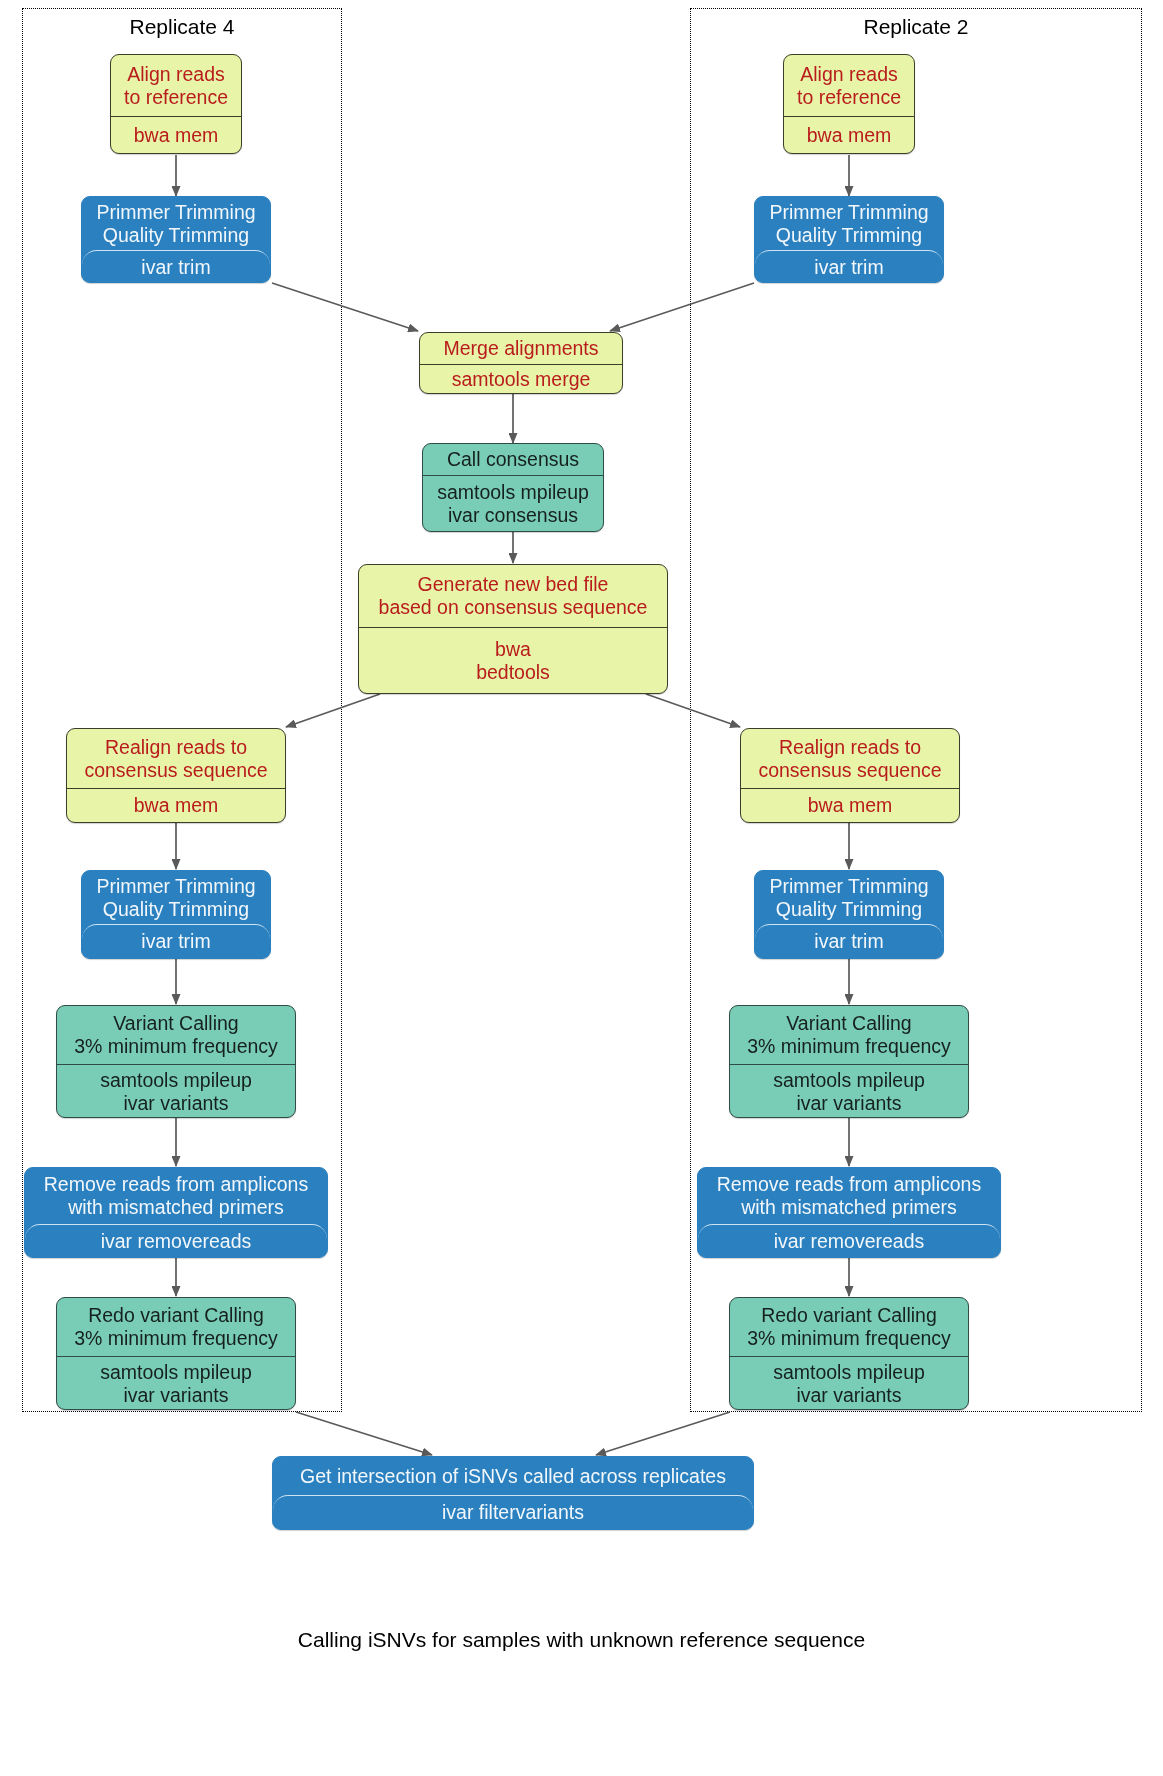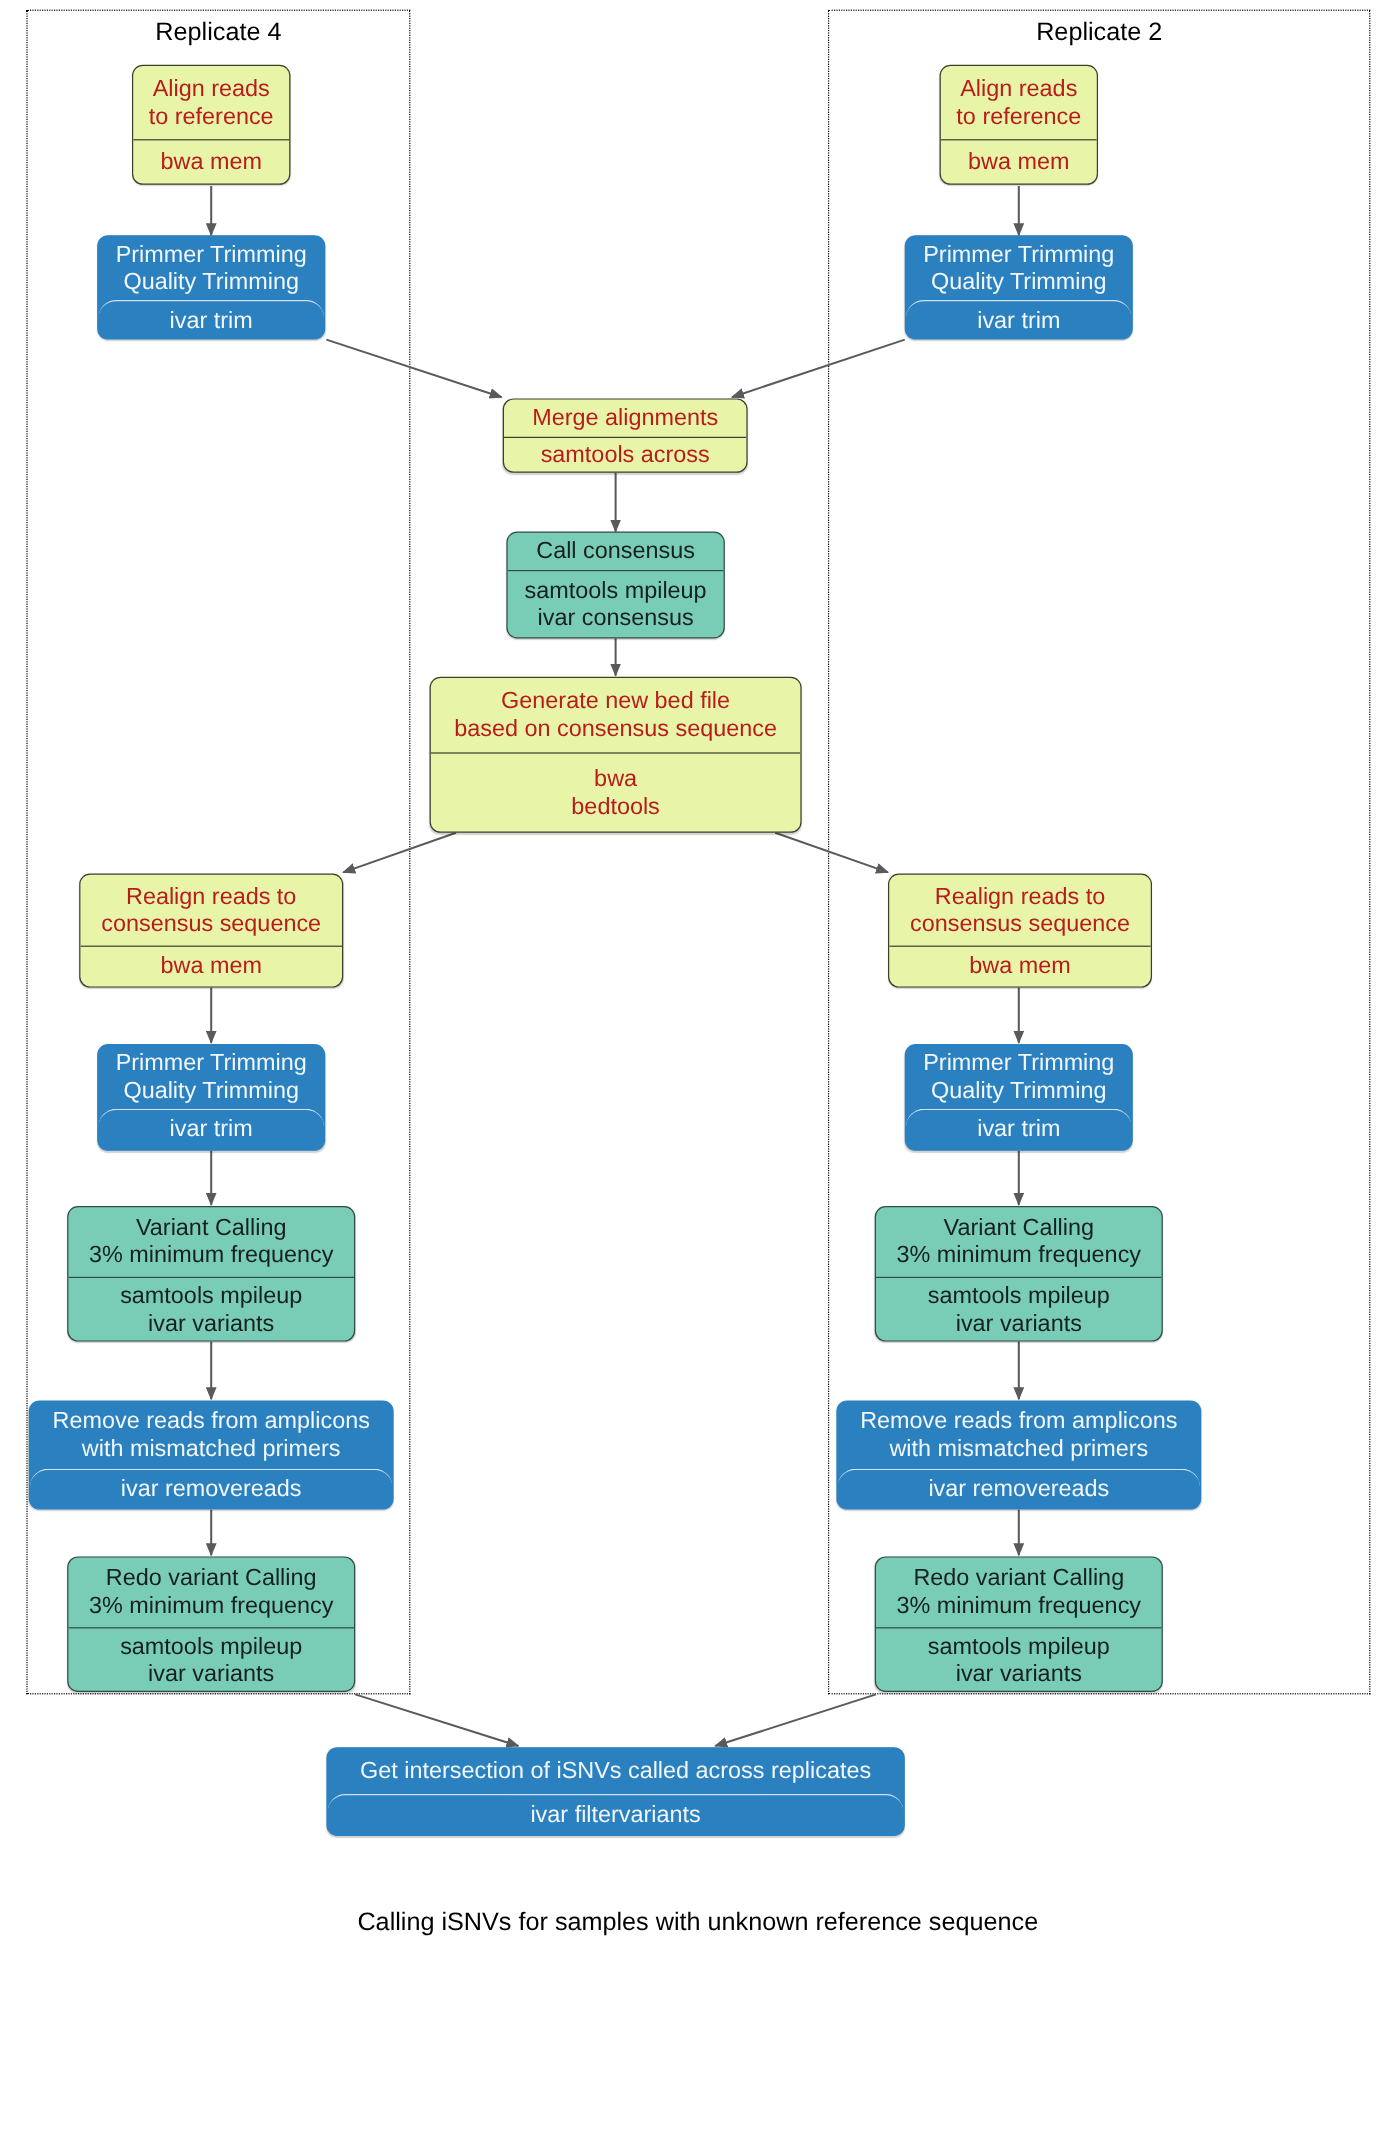--- a/index.html
+++ b/index.html
@@ -159,21 +159,21 @@
   </div>
 
   <div class="node blue" style="left:754px; top:196px; width:190px; height:87px;">
     <div class="head fs20">Primmer Trimming
 Quality Trimming</div>
     <div class="foot fs20" style="height:33px;">ivar trim</div>
   </div>
 
   <div class="node yellow" style="left:419px; top:332px; width:204px; height:62px;">
     <div class="head fs20">Merge alignments</div>
-    <div class="foot fs20" style="height:31px;">samtools across</div>
+    <div class="foot fs20" style="height:31px;">samtools merge</div>
   </div>
 
   <div class="node teal" style="left:422px; top:443px; width:182px; height:89px;">
     <div class="head fs20" style="flex:0 0 31px;">Call consensus</div>
     <div class="foot fs20" style="flex:1 1 auto;">samtools mpileup
 ivar consensus</div>
   </div>
 
   <div class="node yellow" style="left:358px; top:564px; width:310px; height:130px;">
     <div class="head fs20" style="flex:0 0 62px;">Generate new bed file
@@ -244,15 +244,15 @@
 3% minimum frequency</div>
     <div class="foot fs20" style="flex:1 1 auto;">samtools mpileup
 ivar variants</div>
   </div>
 
   <div class="node blue" style="left:272px; top:1456px; width:482px; height:74px;">
     <div class="head fs20" style="flex:0 0 38px;">Get intersection of iSNVs called across replicates</div>
     <div class="foot fs20" style="flex:1 1 auto;">ivar filtervariants</div>
   </div>
 
-  <div class="caption" style="left:0px; top:1590px; width:1163px;">Calling iSNVs for samples with unknown reference sequence</div>
+  <div class="caption" style="left:0px; top:1628px; width:1163px;">Calling iSNVs for samples with unknown reference sequence</div>
 
 </div>
 
 </body></html>

